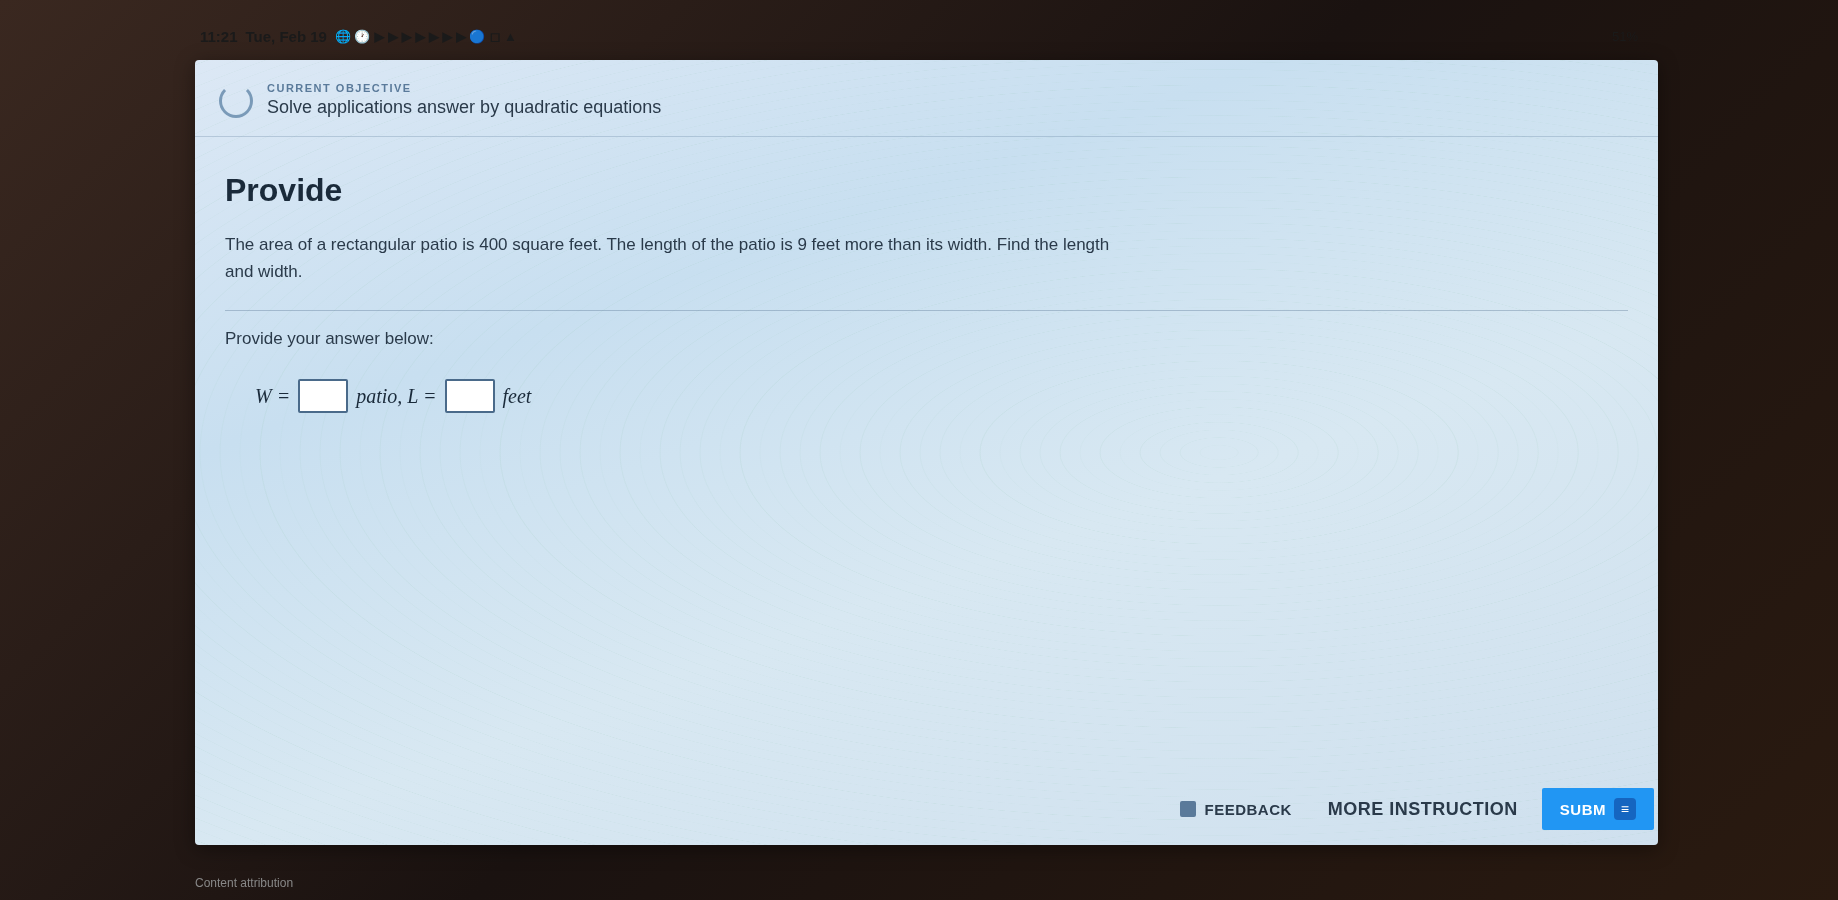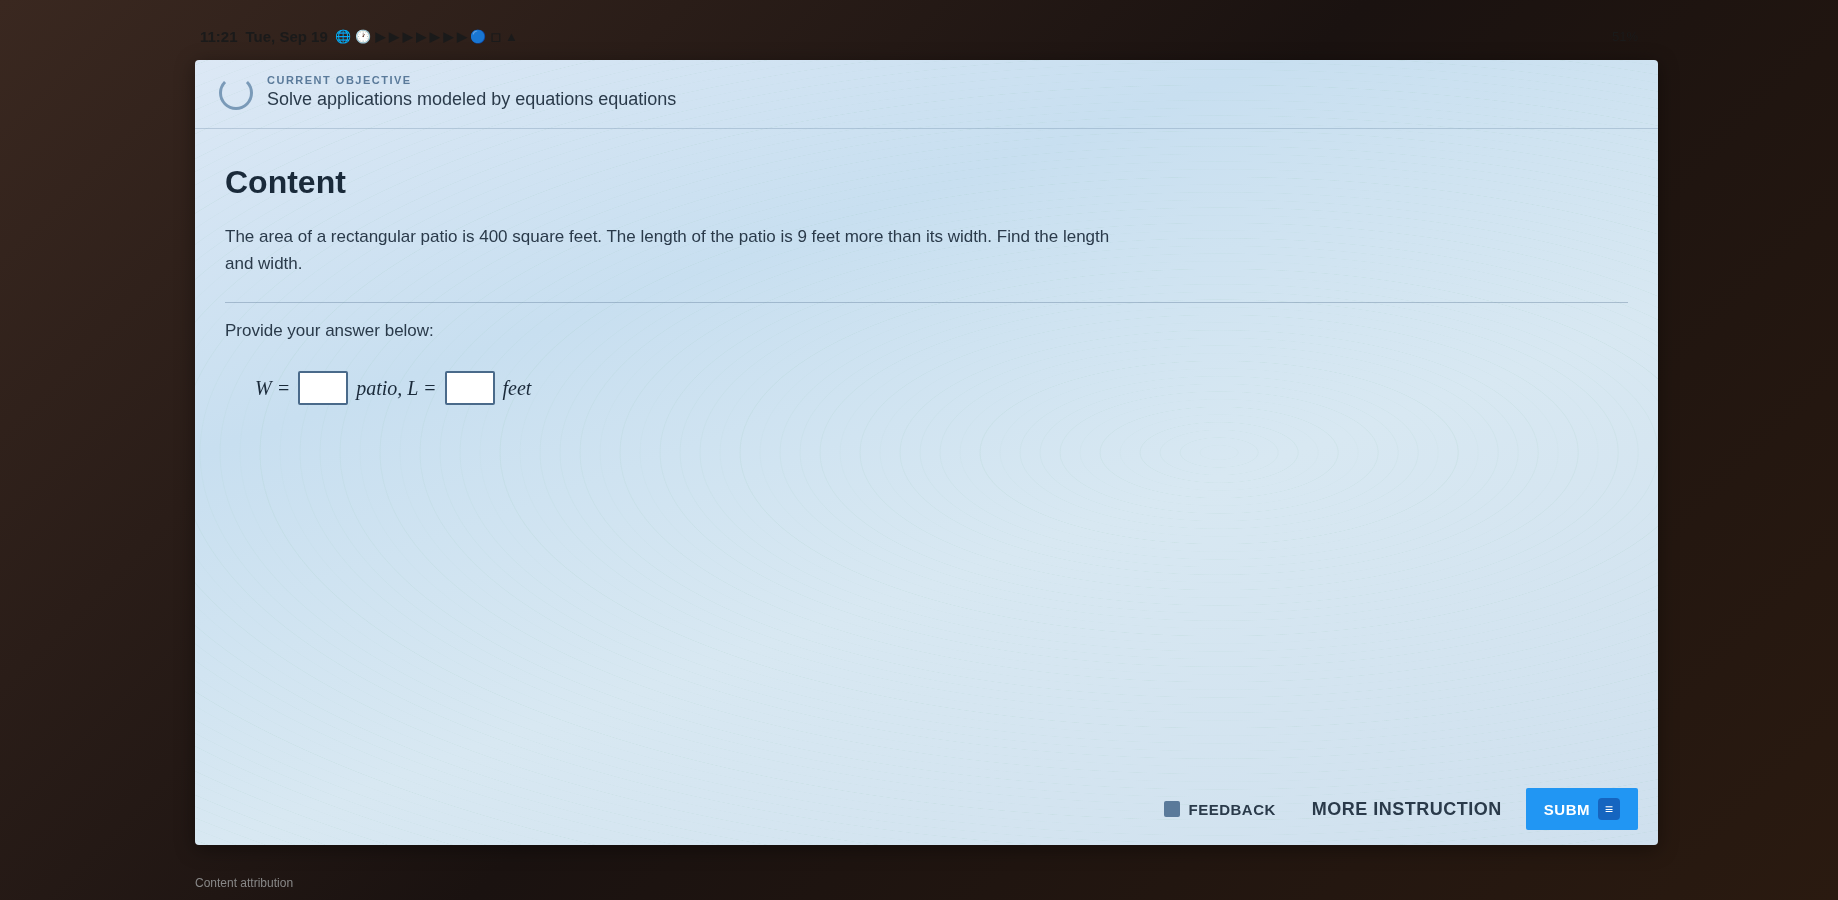--- a/index.html
+++ b/index.html
@@ -81,21 +81,21 @@
     .card-content {
       position: relative;
       z-index: 2;
       padding: 0;
     }
 
     
     .objective-header {
       display: flex;
       align-items: center;
-      padding: 14px 30px 18px 24px;
+      padding: 22px 30px 18px 24px;
       gap: 14px;
       border-bottom: 1px solid rgba(100,130,160,0.3);
     }
 
     .objective-circle {
       width: 34px;
       height: 34px;
       border-radius: 50%;
       border: 3px solid #7a9ab8;
       border-top-color: transparent;
@@ -192,21 +192,21 @@
     
     .action-bar {
       position: absolute;
       bottom: 0;
       left: 0;
       right: 0;
       height: 72px;
       display: flex;
       align-items: center;
       justify-content: flex-end;
-      padding: 0 20px;
+      padding: 0 4px;
       gap: 12px;
     }
 
     .btn-feedback {
       display: flex;
       align-items: center;
       gap: 8px;
       background: transparent;
       border: none;
       color: #2a3a4a;
@@ -279,43 +279,43 @@
     }
   </style>
 </head>
 <body>
 
 <div class="device-bg"></div>
 
 <div class="status-bar">
   <div class="status-left">
     <span>11:21</span>
-    <span>Tue, Sep 19</span>
+    <span>Tue, Feb 19</span>
     <span style="font-size:13px;">🌐 🕐 ▶ ▶ ▶ ▶ ▶ ▶ ▶ 🔵 ◻ ▲</span>
   </div>
   <div class="status-right">
     <span>51%</span>
   </div>
 </div>
 
 <div class="content-card">
   <div class="ripple-bg"></div>
 
   <div class="card-content">
 
     <div class="objective-header">
       <div class="objective-circle"></div>
       <div class="objective-text">
         <span class="objective-label">CURRENT OBJECTIVE</span>
-        <span class="objective-title">Solve applications modeled by equations equations</span>
+        <span class="objective-title">Solve applications answer by quadratic equations</span>
       </div>
     </div>
 
     <div class="question-section">
-      <h2 class="question-heading">Content</h2>
+      <h2 class="question-heading">Provide</h2>
       <p class="question-text">The area of a rectangular patio is 400 square feet. The length of the patio is 9 feet more than its width. Find the length and width.</p>
 
       <hr class="divider">
 
       <p class="answer-prompt">Provide your answer below:</p>
 
       <div class="answer-inputs">
         <span class="math-label">W =</span>
         <input type="text" class="math-input" aria-label="Width value" style="">
         <span class="math-label">patio, L =</span>

